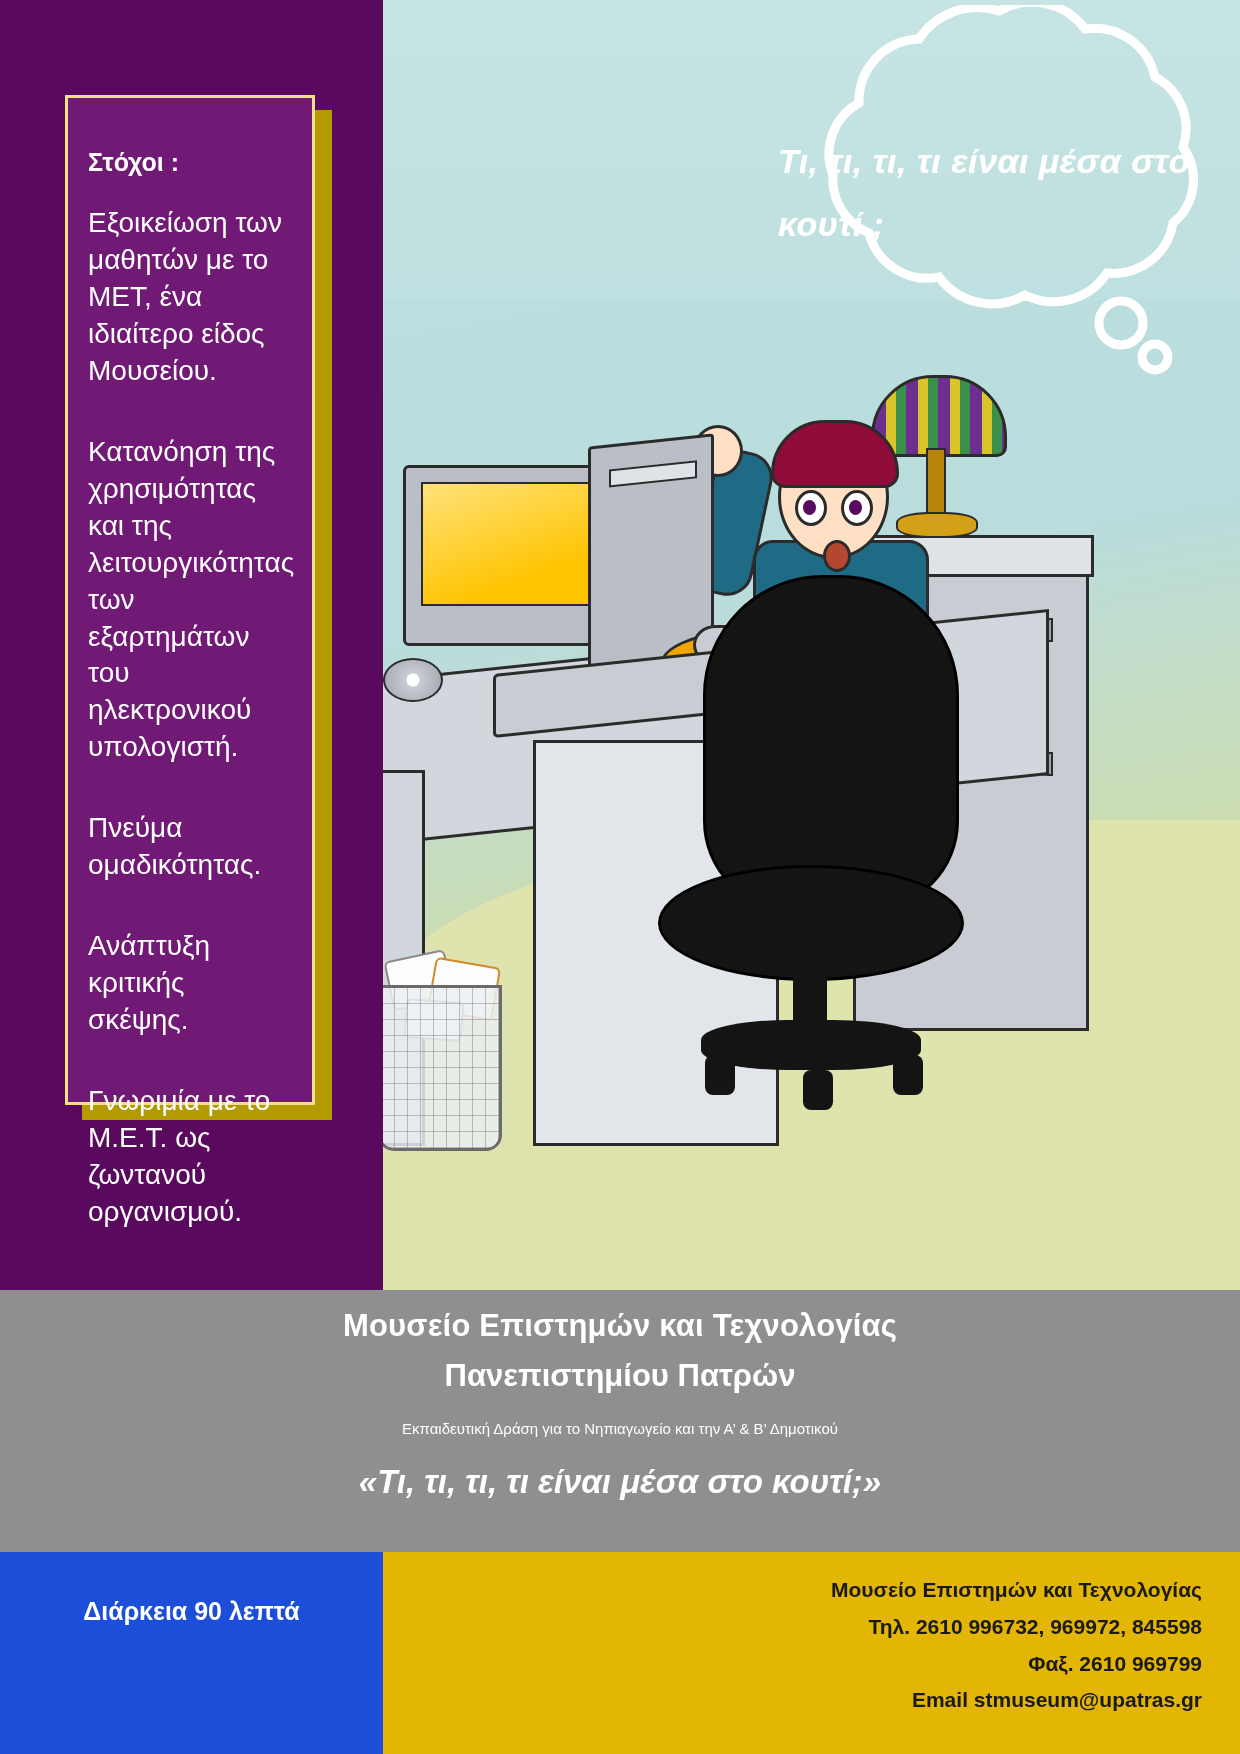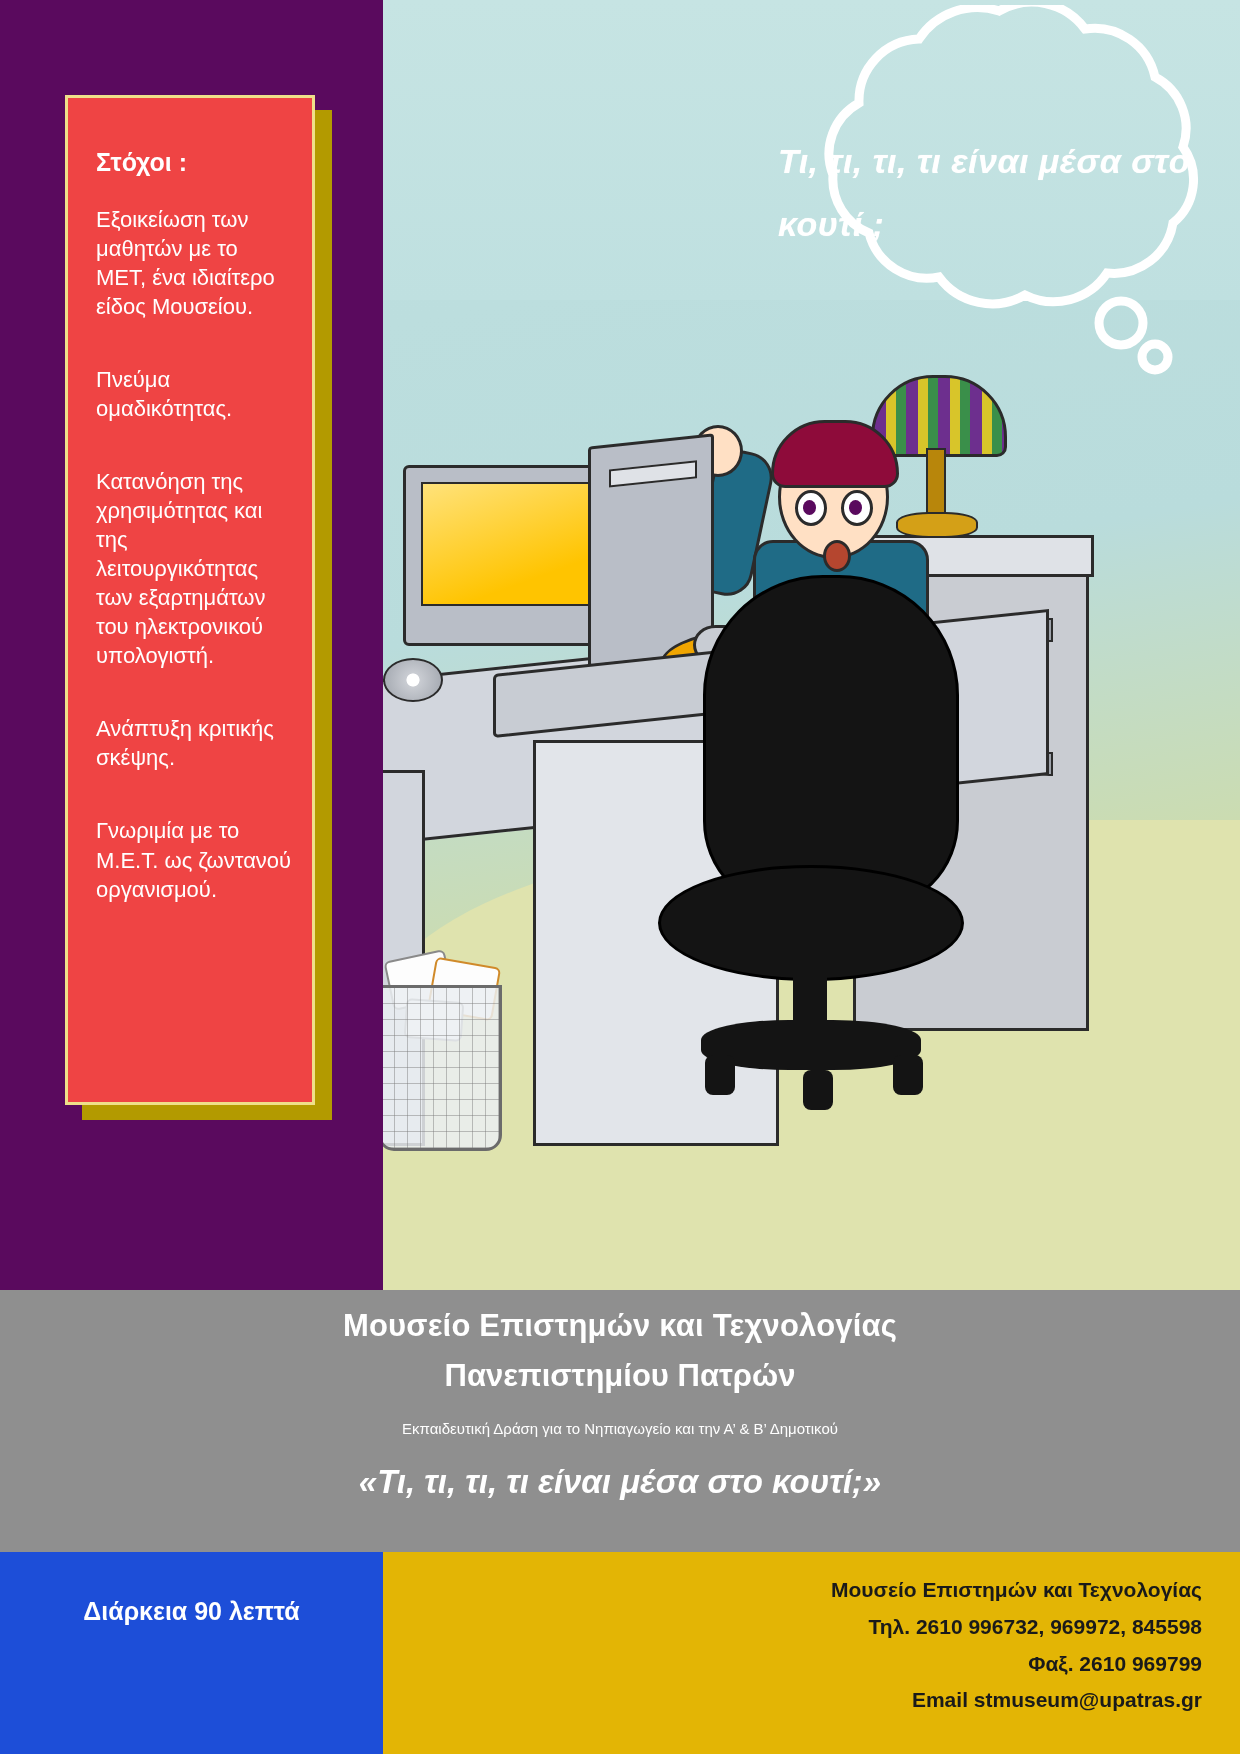--- a/index.html
+++ b/index.html
@@ -85,33 +85,33 @@
     left: 82px; top: 110px;
     width: 250px;
     height: 1010px;
     background: #b39a00;
   }
   .goals-box {
     position: absolute;
     left: 65px; top: 95px;
     width: 250px;
     height: 1010px;
-    background: #ef4444;
+    background: #701a75;
     border: 3px solid #efe08a;
     box-sizing: border-box;
-    padding: 50px 20px 20px 28px;
+    padding: 50px 20px 20px 20px;
     color: #ffffff;
   }
   .goals-title {
     font-size: 25px;
     font-weight: bold;
     margin-bottom: 28px;
   }
   .goal-item {
-    font-size: 22px;
+    font-size: 28px;
     line-height: 1.32;
     margin-bottom: 44px;
   }
 
   
   .gray-band {
     position: absolute;
     left: 0; top: 1290px;
     width: 1240px;
     height: 262px;
@@ -516,22 +516,22 @@
       <div class="paper p1"></div>
       <div class="paper p2"></div>
       <div class="paper p3"></div>
       <div class="basket"></div>
     </div>
 
     <div class="goals-shadow"></div>
     <div class="goals-box">
       <div class="goals-title">Στόχοι :</div>
       <div class="goal-item">Εξοικείωση των μαθητών με το ΜΕΤ, ένα ιδιαίτερο είδος Μουσείου.</div>
+      <div class="goal-item">Κατανόηση  της χρησιμότητας και της λειτουργικότητας των εξαρτημάτων του ηλεκτρονικού υπολογιστή.</div>
       <div class="goal-item">Πνεύμα ομαδικότητας.</div>
-      <div class="goal-item">Κατανόηση  της χρησιμότητας και της λειτουργικότητας των εξαρτημάτων του ηλεκτρονικού υπολογιστή.</div>
       <div class="goal-item">Ανάπτυξη κριτικής σκέψης.</div>
       <div class="goal-item">Γνωριμία με το Μ.Ε.Τ. ως ζωντανού οργανισμού.</div>
     </div>
   </div>
 
   <div class="gray-band">
     <div class="gb-title1">Μουσείο Επιστημών και Τεχνολογίας</div>
     <div class="gb-title2">Πανεπιστημίου Πατρών</div>
     <div class="gb-sub">Εκπαιδευτική Δράση για το Νηπιαγωγείο και την Α’ &amp; Β’ Δημοτικού</div>
     <div class="gb-quote">«Τι, τι, τι, τι είναι μέσα στο κουτί;»</div>

